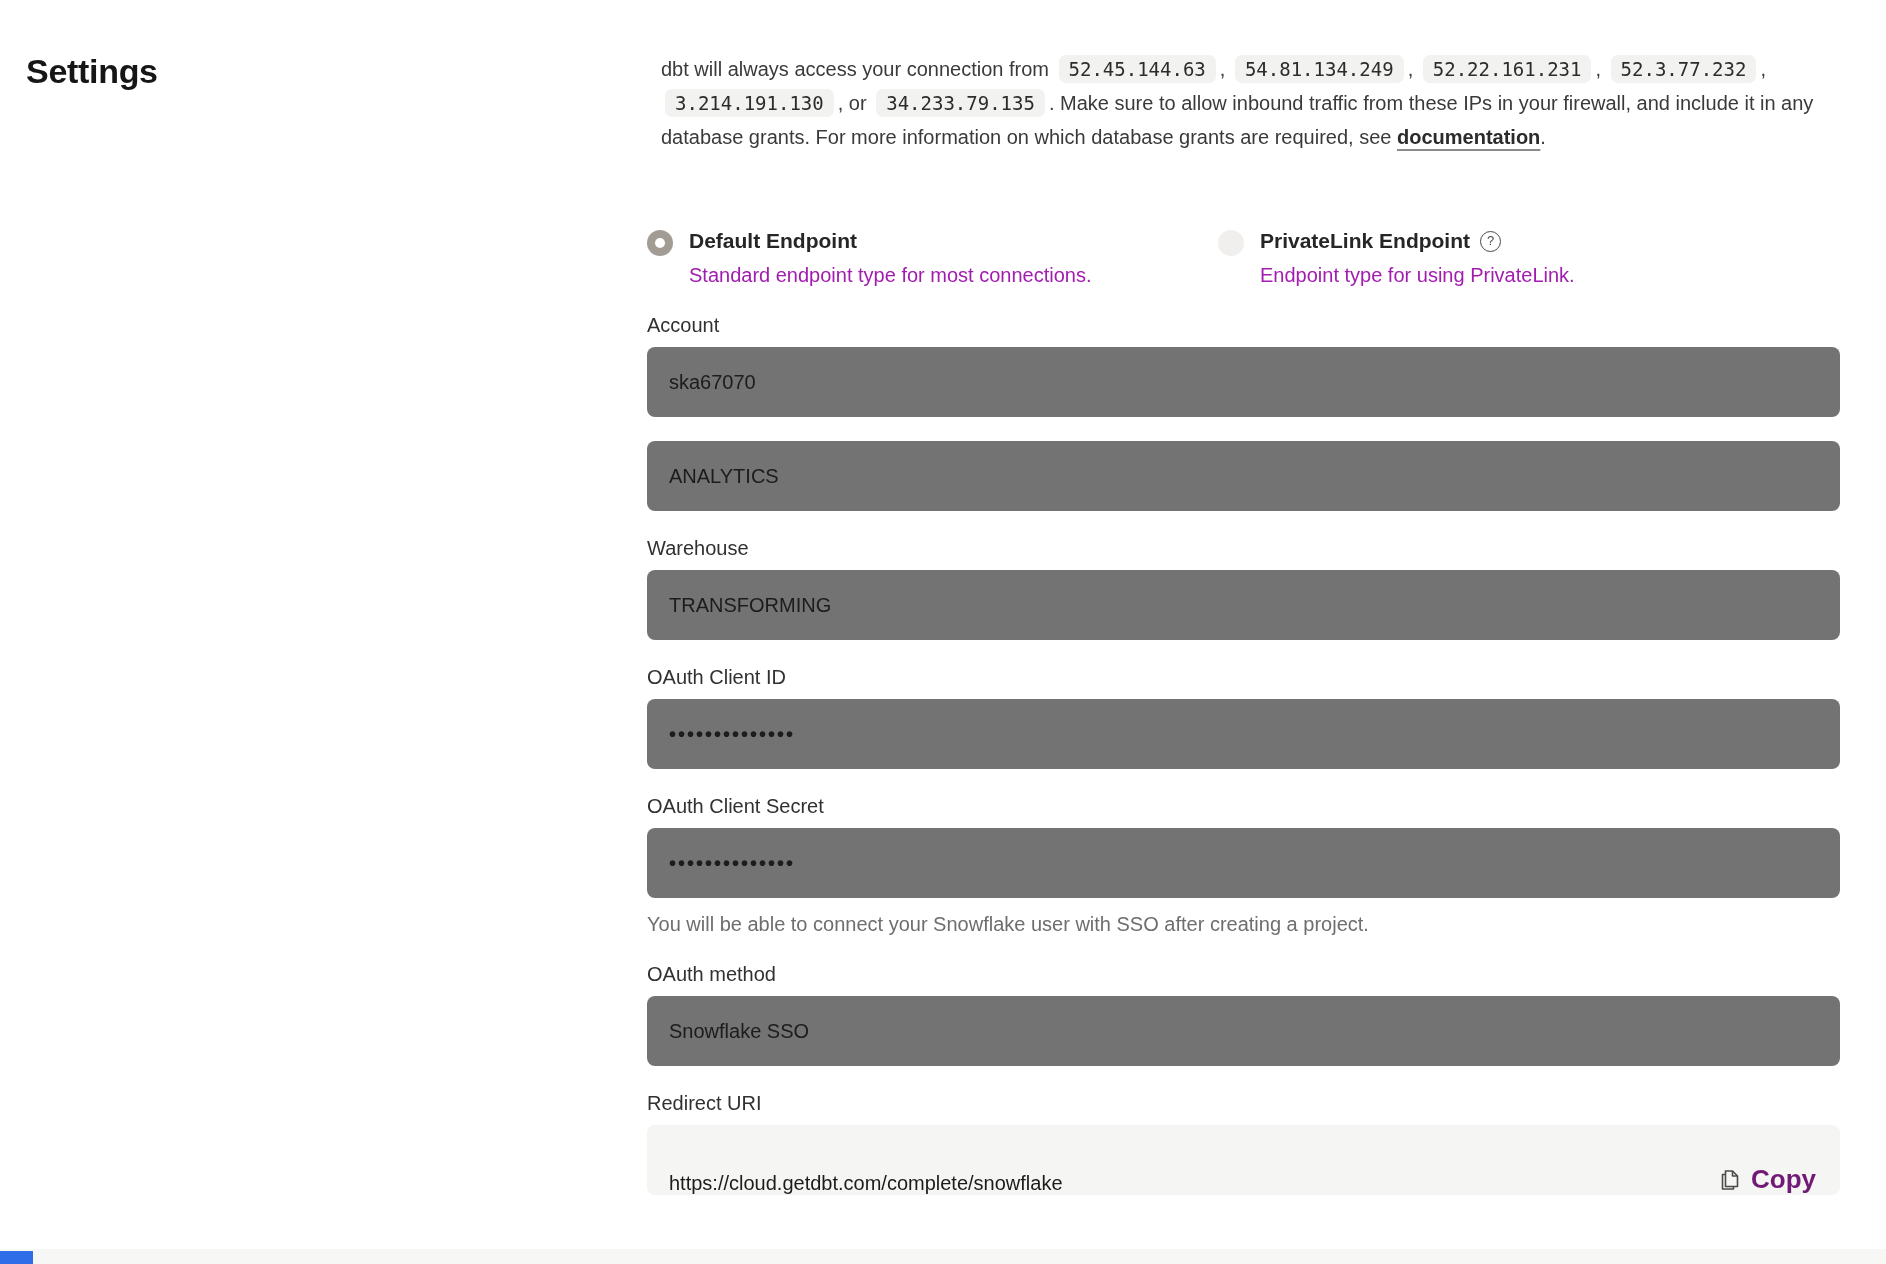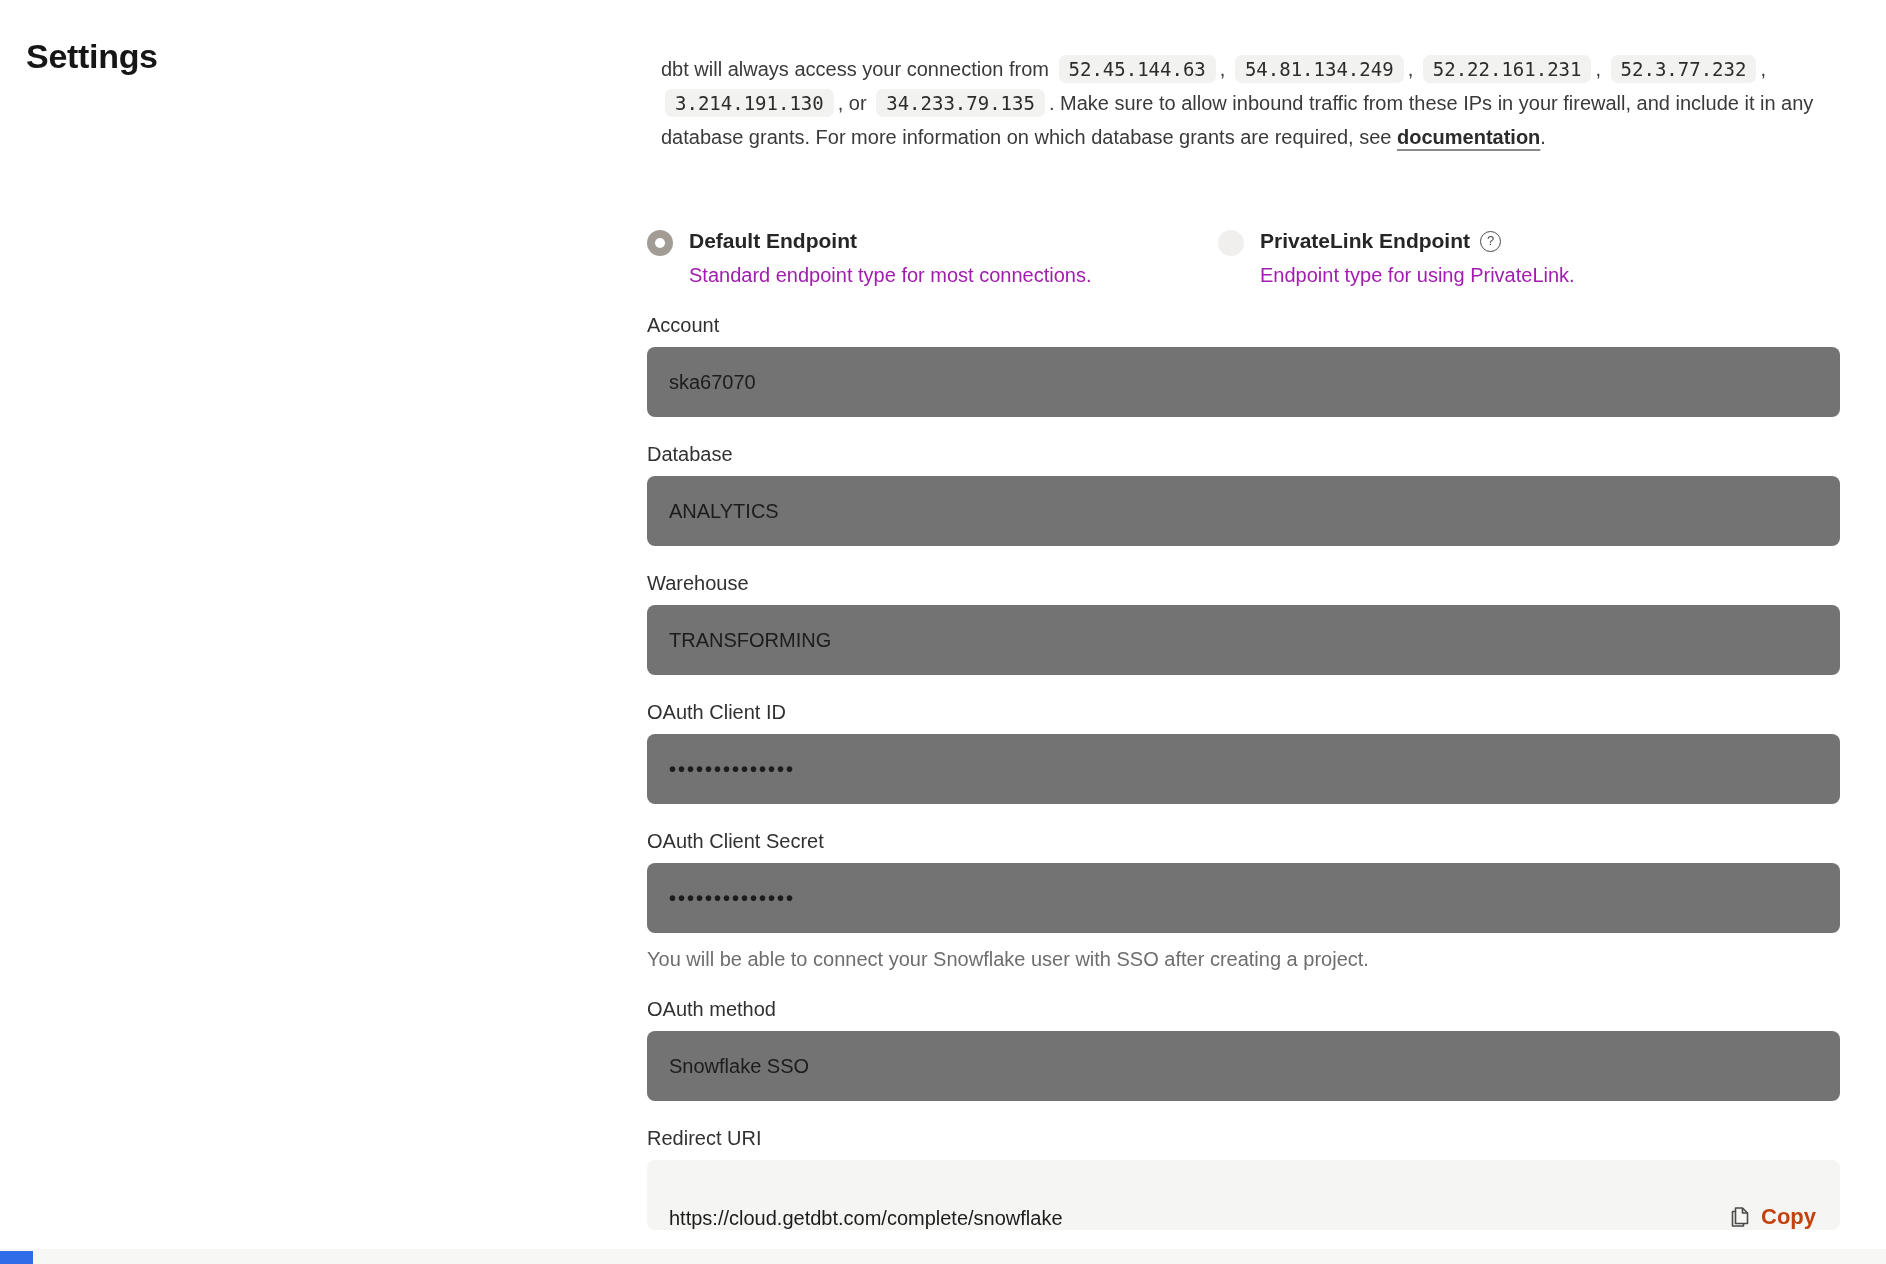--- a/index.html
+++ b/index.html
@@ -6,21 +6,21 @@
   html, body { margin: 0; padding: 0; }
   body {
     width: 1886px; height: 1264px;
     background: #ffffff;
     font-family: "Liberation Sans", sans-serif;
     color: #222;
     position: relative;
     overflow: hidden;
   }
   .page-title {
-    position: absolute; left: 26px; top: 37px;
+    position: absolute; left: 26px; top: 52px;
     margin: 0;
     font-size: 34px; font-weight: 700; color: #161616;
     letter-spacing: -0.3px;
   }
   .content {
     position: absolute; left: 647px; top: 38px; width: 1193px;
   }
   .intro {
     margin: 14px;
     font-size: 20px; line-height: 34px; color: #3a3a3a;
@@ -80,21 +80,21 @@
   .input-row {
     display: flex; align-items: flex-end; justify-content: space-between;
     height: 70px; background: #f5f5f4; border-radius: 8px;
     padding: 0 24px 0 22px;
   }
   .input-row .value { font-size: 20px; font-weight: 500; color: #1c1c1c; }
   .copy-btn {
     display: flex; align-items: center; gap: 10px;
     background: none; border: none; padding: 0; cursor: pointer;
     font-family: "Liberation Sans", sans-serif;
-    font-size: 22px; font-weight: 700; color: #c2410c;
+    font-size: 26px; font-weight: 700; color: #701a75;
   }
   .copy-btn svg { display: block; }
   .bottom-bar {
     position: absolute; left: 0; bottom: 0; width: 100%; height: 15px;
     background: #f7f7f6;
   }
   .bottom-accent {
     position: absolute; left: 0; bottom: 0; width: 33px; height: 13px;
     background: #2e6ce8;
   }
@@ -136,21 +136,20 @@
       </div>
     </div>
   </div>
 
   <div class="field">
     <div class="field-label">Account</div>
     <input class="text-input" type="text" value="ska67070" style="">
   </div>
 
   <div class="field">
-    <div class="field-label">Database</div>
     <input class="text-input" type="text" value="ANALYTICS" style="">
   </div>
 
   <div class="field">
     <div class="field-label">Warehouse</div>
     <input class="text-input" type="text" value="TRANSFORMING" style="">
   </div>
 
   <div class="field">
     <div class="field-label">OAuth Client ID</div>

